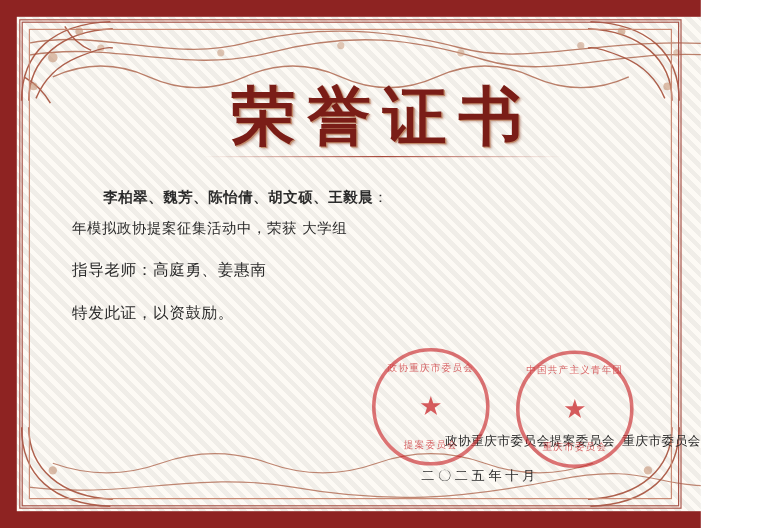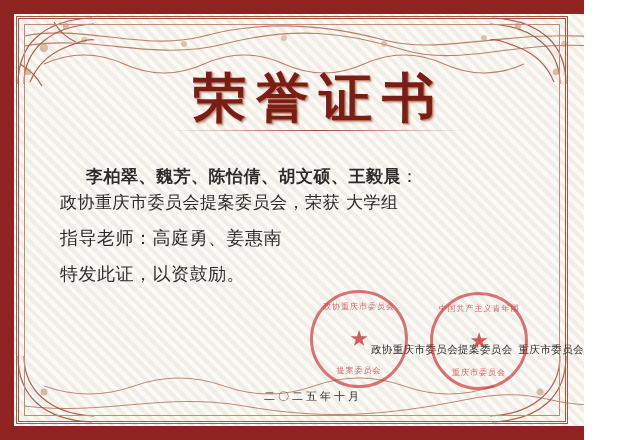--- a/index.html
+++ b/index.html
@@ -122,23 +122,23 @@
     color: #8a2a20;
   }
   .subtitle-rule {
     width: 300px;
     height: 1px;
     background: linear-gradient(to right, rgba(160,60,40,0), #a7483a, rgba(160,60,40,0));
     margin: 5px auto 0 auto;
   }
 
   .body-text {
-    margin: 32px 26px 0 26px;
+    margin: 20px 26px 0 26px;
     font-family: "DejaVu Serif", serif;
-    font-size: 17px;
+    font-size: 12px;
     color: #2b2b2b;
     line-height: 26px;
     letter-spacing: 0.5px;
   }
   .body-text p { margin: 0; }
   .indent { display: inline-block; width: 26px; }
   .names {
     font-weight: bold;
   }
   .proposal {
@@ -152,21 +152,21 @@
     font-size: 37px;
     font-weight: bold;
     color: #c4161c;
     letter-spacing: 11px;
     text-shadow: 0 1px 0 rgba(150,10,10,0.4);
   }
 
   .teacher-line {
     margin: 10px 26px 0 26px;
     font-family: "DejaVu Serif", serif;
-    font-size: 18px;
+    font-size: 13px;
     color: #2b2b2b;
     line-height: 26px;
     letter-spacing: 0.5px;
   }
 
   
   .sign-area {
     position: absolute;
     right: 20px;
     bottom: 2px;
@@ -177,22 +177,22 @@
   }
   .issuers {
     display: flex;
     justify-content: flex-end;
     gap: 6px;
     font-size: 10.5px;
     letter-spacing: 0.4px;
   }
   .issuer { white-space: nowrap; }
   .date {
-    margin-top: 32px;
-    text-align: left;
+    margin-top: 14px;
+    text-align: center;
     padding-right: 48px;
     font-size: 11px;
     letter-spacing: 3px;
   }
 
   
   .seal {
     position: absolute;
     width: 92px; height: 92px;
     border-radius: 50%;
@@ -314,21 +314,21 @@
 
   <div class="content">
 
     <div class="title">荣誉证书</div>
     <div class="subtitle-rule"></div>
 
     <div class="body-text">
       <p>
         <span class="indent"></span><span class="names">李柏翠、魏芳、陈怡倩、胡文硕、王毅晨</span><span>：</span>
       </p>
-      <p>政协重庆市委员会提案委员会，荣获 大学组</p>
+      <p>年模拟政协提案征集活动中，荣获 大学组</p>
     </div>
 
 
     <div class="teacher-line">指导老师：高庭勇、姜惠南</div>
     <div class="teacher-line">
       <span>特发此证，以资鼓励。</span>
     </div>
 
     <div class="sign-area">
       <div class="issuers">

